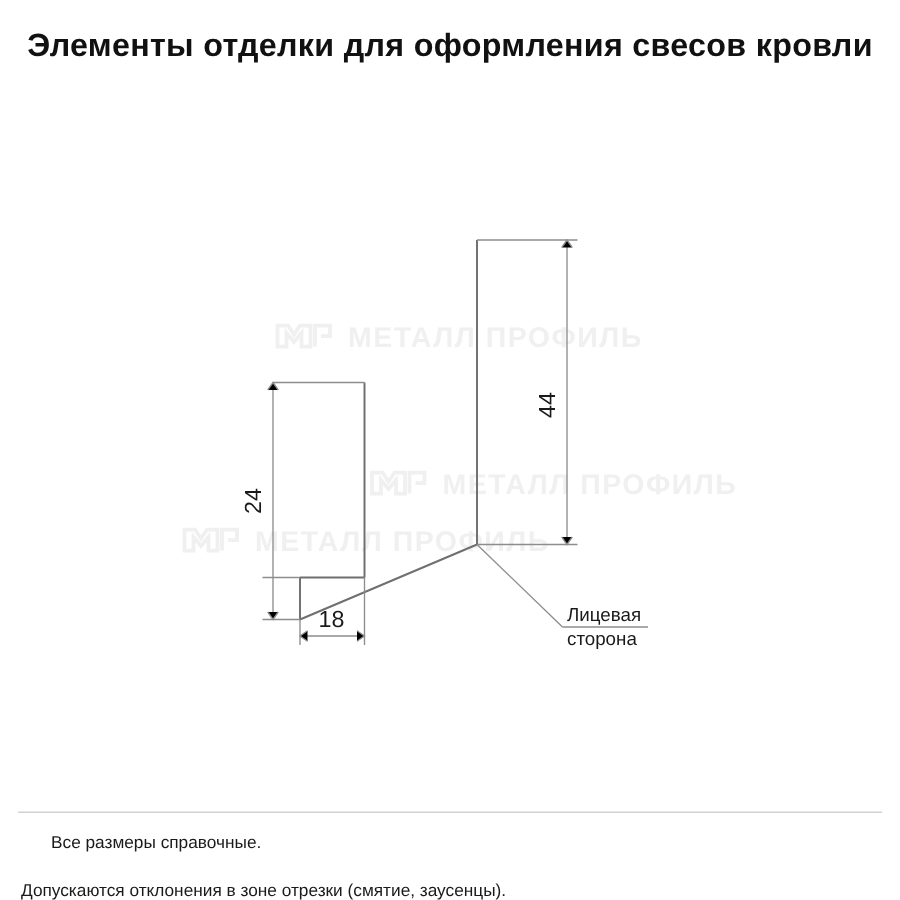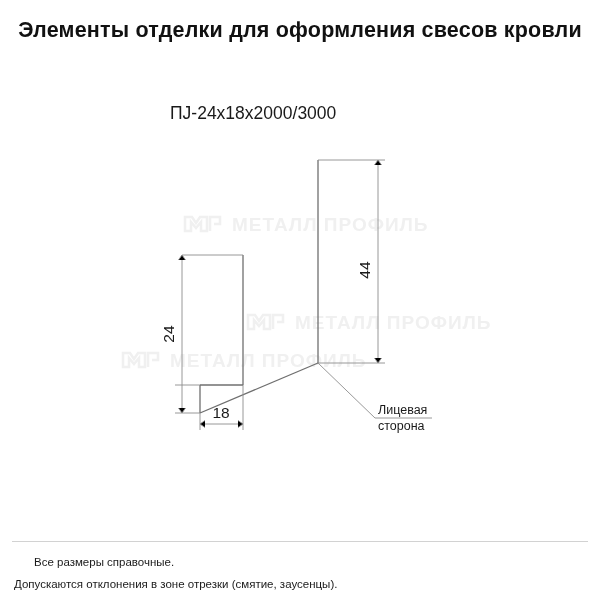--- a/index.html
+++ b/index.html
@@ -74,21 +74,21 @@
     position: absolute;
     left: 14px;
     bottom: 32px;
     font-size: 11.5px;
     color: #1a1a1a;
     padding-left: 20px;
   }
   .footer-line2 {
     position: absolute;
     left: 14px;
-    bottom: 10px;
+    bottom: 0;
     font-size: 11.5px;
     color: #1a1a1a;
   }
   .wm {
     position: absolute;
     color: #f0f0f0;
     font-weight: bold;
     font-size: 19px;
     letter-spacing: 1px;
     white-space: nowrap;
@@ -113,21 +113,20 @@
     font-size: 12.5px;
     fill: #1a1a1a;
   }
 </style>
 </head>
 <body>
 
 <div class="page">
 
   <div class="title">Элементы отделки для оформления свесов кровли</div>
-  <div class="code">ПJ-24x18x2000/3000</div>
 
   <div class="wm wm-1">
     <span class="wm-mark">
       <svg width="42" height="22" viewBox="0 0 42 22" aria-hidden="true">
         <path d="M3 19 L3 5 L10 5 L14 11 L18 5 L25 5 L25 19 L19 19 L19 10 L14 16 L9 10 L9 19 Z" fill="none" stroke="#f0f0f0" stroke-width="2.5"></path>
         <path d="M28 19 L28 5 L38 5 L38 12 L32 12" fill="none" stroke="#f0f0f0" stroke-width="2.5"></path>
       </svg>
     </span><span>МЕТАЛЛ ПРОФИЛЬ</span>
   </div>
 

